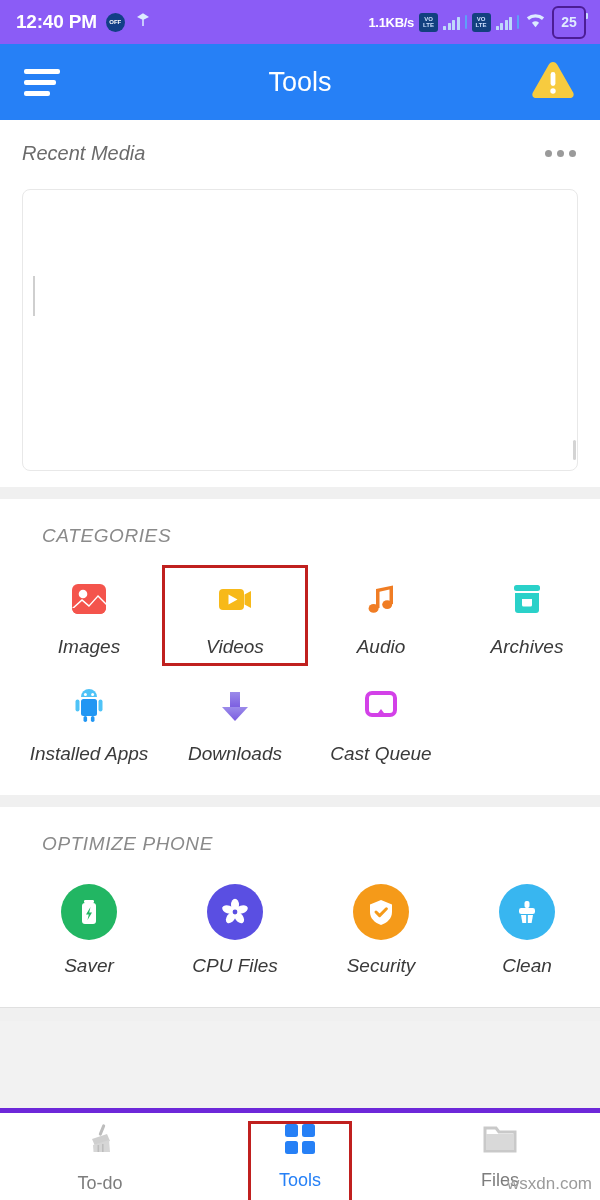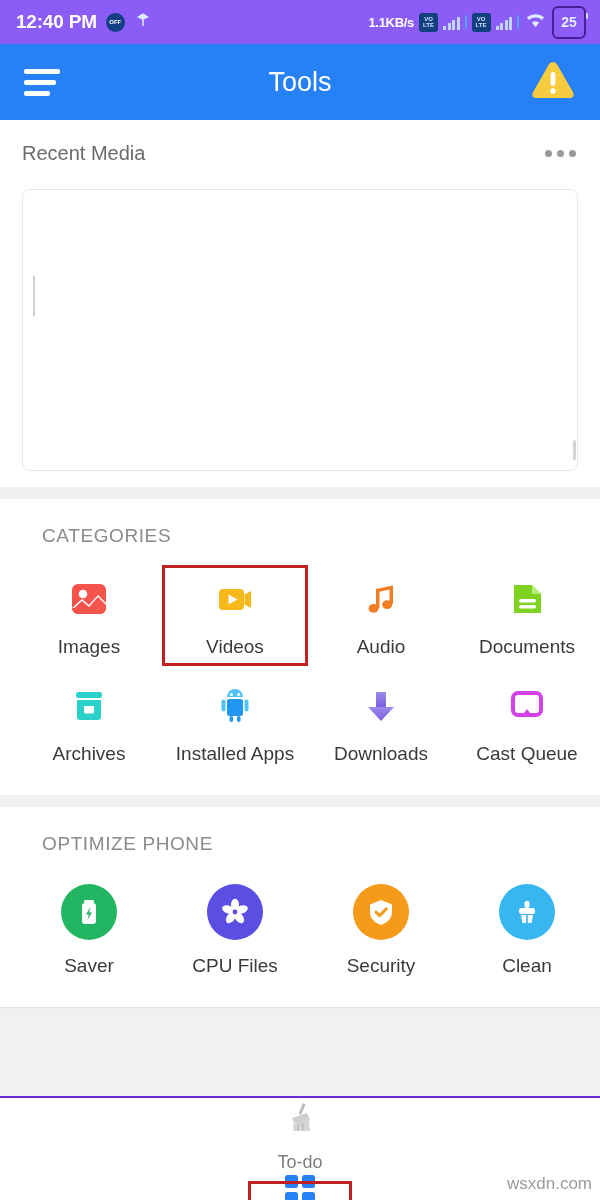--- a/index.html
+++ b/index.html
@@ -60,21 +60,21 @@
   .hamburger i:nth-child(1){ width:36px; }
   .hamburger i:nth-child(2){ width:32px; }
   .hamburger i:nth-child(3){ width:26px; }
   .appbar-title {
     position:absolute; left:0; right:0; text-align:center;
     font-size:27px; color:#ffffff; font-weight:normal; pointer-events:none;
   }
   .warn { margin-left:auto; position:relative; z-index:2; cursor:pointer; }
 
   
-  .content { background:#f97316; }
+  .content { background:#f97316;font-style:italic; }
 
   .recent {
     padding:22px 22px 0 22px; background:#ffffff;
   }
   .recent-head { display:flex; align-items:center; justify-content:space-between; }
   .recent-title { font-size:20px; color:#6b6b6b; }
   .kebab { display:flex; gap:5px; padding:6px 2px; cursor:pointer; }
   .kebab i { width:7px; height:7px; border-radius:50%; background:#9a9a9a; display:block; }
 
   .media-box {
@@ -113,23 +113,23 @@
 
   .opt-cell .ic { height:58px; }
   .circle {
     width:56px; height:56px; border-radius:50%;
     display:flex; align-items:center; justify-content:center;
   }
   .opt-cell .lbl { margin-top:14px; }
 
   
   .navbar {
-    position:absolute; left:0; bottom:0; width:600px; height:104px;
-    background:#ffffff; border-top:2px solid #6d28d9;
-    display:flex; align-items:center;flex-direction:column;
+    position:absolute; left:0; bottom:0; width:600px; height:92px;
+    background:#ffffff; border-top:5px solid #6d28d9;
+    display:flex; align-items:center;
   }
   .navitem {
     flex:1; display:flex; flex-direction:column; align-items:center;
     justify-content:center; height:100%; cursor:pointer; position:relative;
   }
   .navitem .nlbl { margin-top:10px; font-size:18px; color:#7d7d7d; }
   .navitem.active .nlbl { color:#2680f6; }
   .nav-hl {
     position:absolute; left:50%; transform:translateX(-50%);
     top:8px; width:104px; height:88px; border:3px solid #c0201f;
@@ -261,31 +261,20 @@
           <div class="ic">
             <svg width="44" height="44" viewBox="0 0 44 44">
               <path d="M17 31 L17 12 L34 8.5 L34 27 L30.5 27 L30.5 12.6 L20.5 14.8 L20.5 31 Z" fill="#f07d24"></path>
               <ellipse cx="14.6" cy="31.4" rx="5" ry="4.3" fill="#f07d24"></ellipse>
               <ellipse cx="28.2" cy="27.6" rx="5" ry="4.3" fill="#f07d24"></ellipse>
             </svg>
           </div>
           <div class="lbl">Audio</div>
         </div>
 
-        <div class="cell">
-          <div class="ic">
-            <svg width="44" height="44" viewBox="0 0 44 44">
-              <path d="M9 8 L27 8 L36 17 L36 36 L9 36 Z" fill="#7ed321"></path>
-              <path d="M27 8 L36 17 L27 17 Z" fill="#b6ee7a"></path>
-              <rect x="14" y="22" width="17" height="3.4" rx="1.7" fill="#ffffff"></rect>
-              <rect x="14" y="28" width="17" height="3.4" rx="1.7" fill="#ffffff"></rect>
-            </svg>
-          </div>
-          <div class="lbl">Documents</div>
-        </div>
 
         <div class="cell">
           <div class="ic">
             <svg width="44" height="44" viewBox="0 0 44 44">
               <rect x="9" y="8" width="26" height="6" rx="2.5" fill="#2ad1c9"></rect>
               <path d="M10 16 L34 16 L34 33 A3 3 0 0 1 31 36 L13 36 A3 3 0 0 1 10 33 Z" fill="#2ad1c9"></path>
               <path d="M17 22 L27 22 L27 28 A1.5 1.5 0 0 1 25.5 29.5 L18.5 29.5 A1.5 1.5 0 0 1 17 28 Z" fill="#ffffff"></path>
             </svg>
           </div>
           <div class="lbl">Archives</div>

